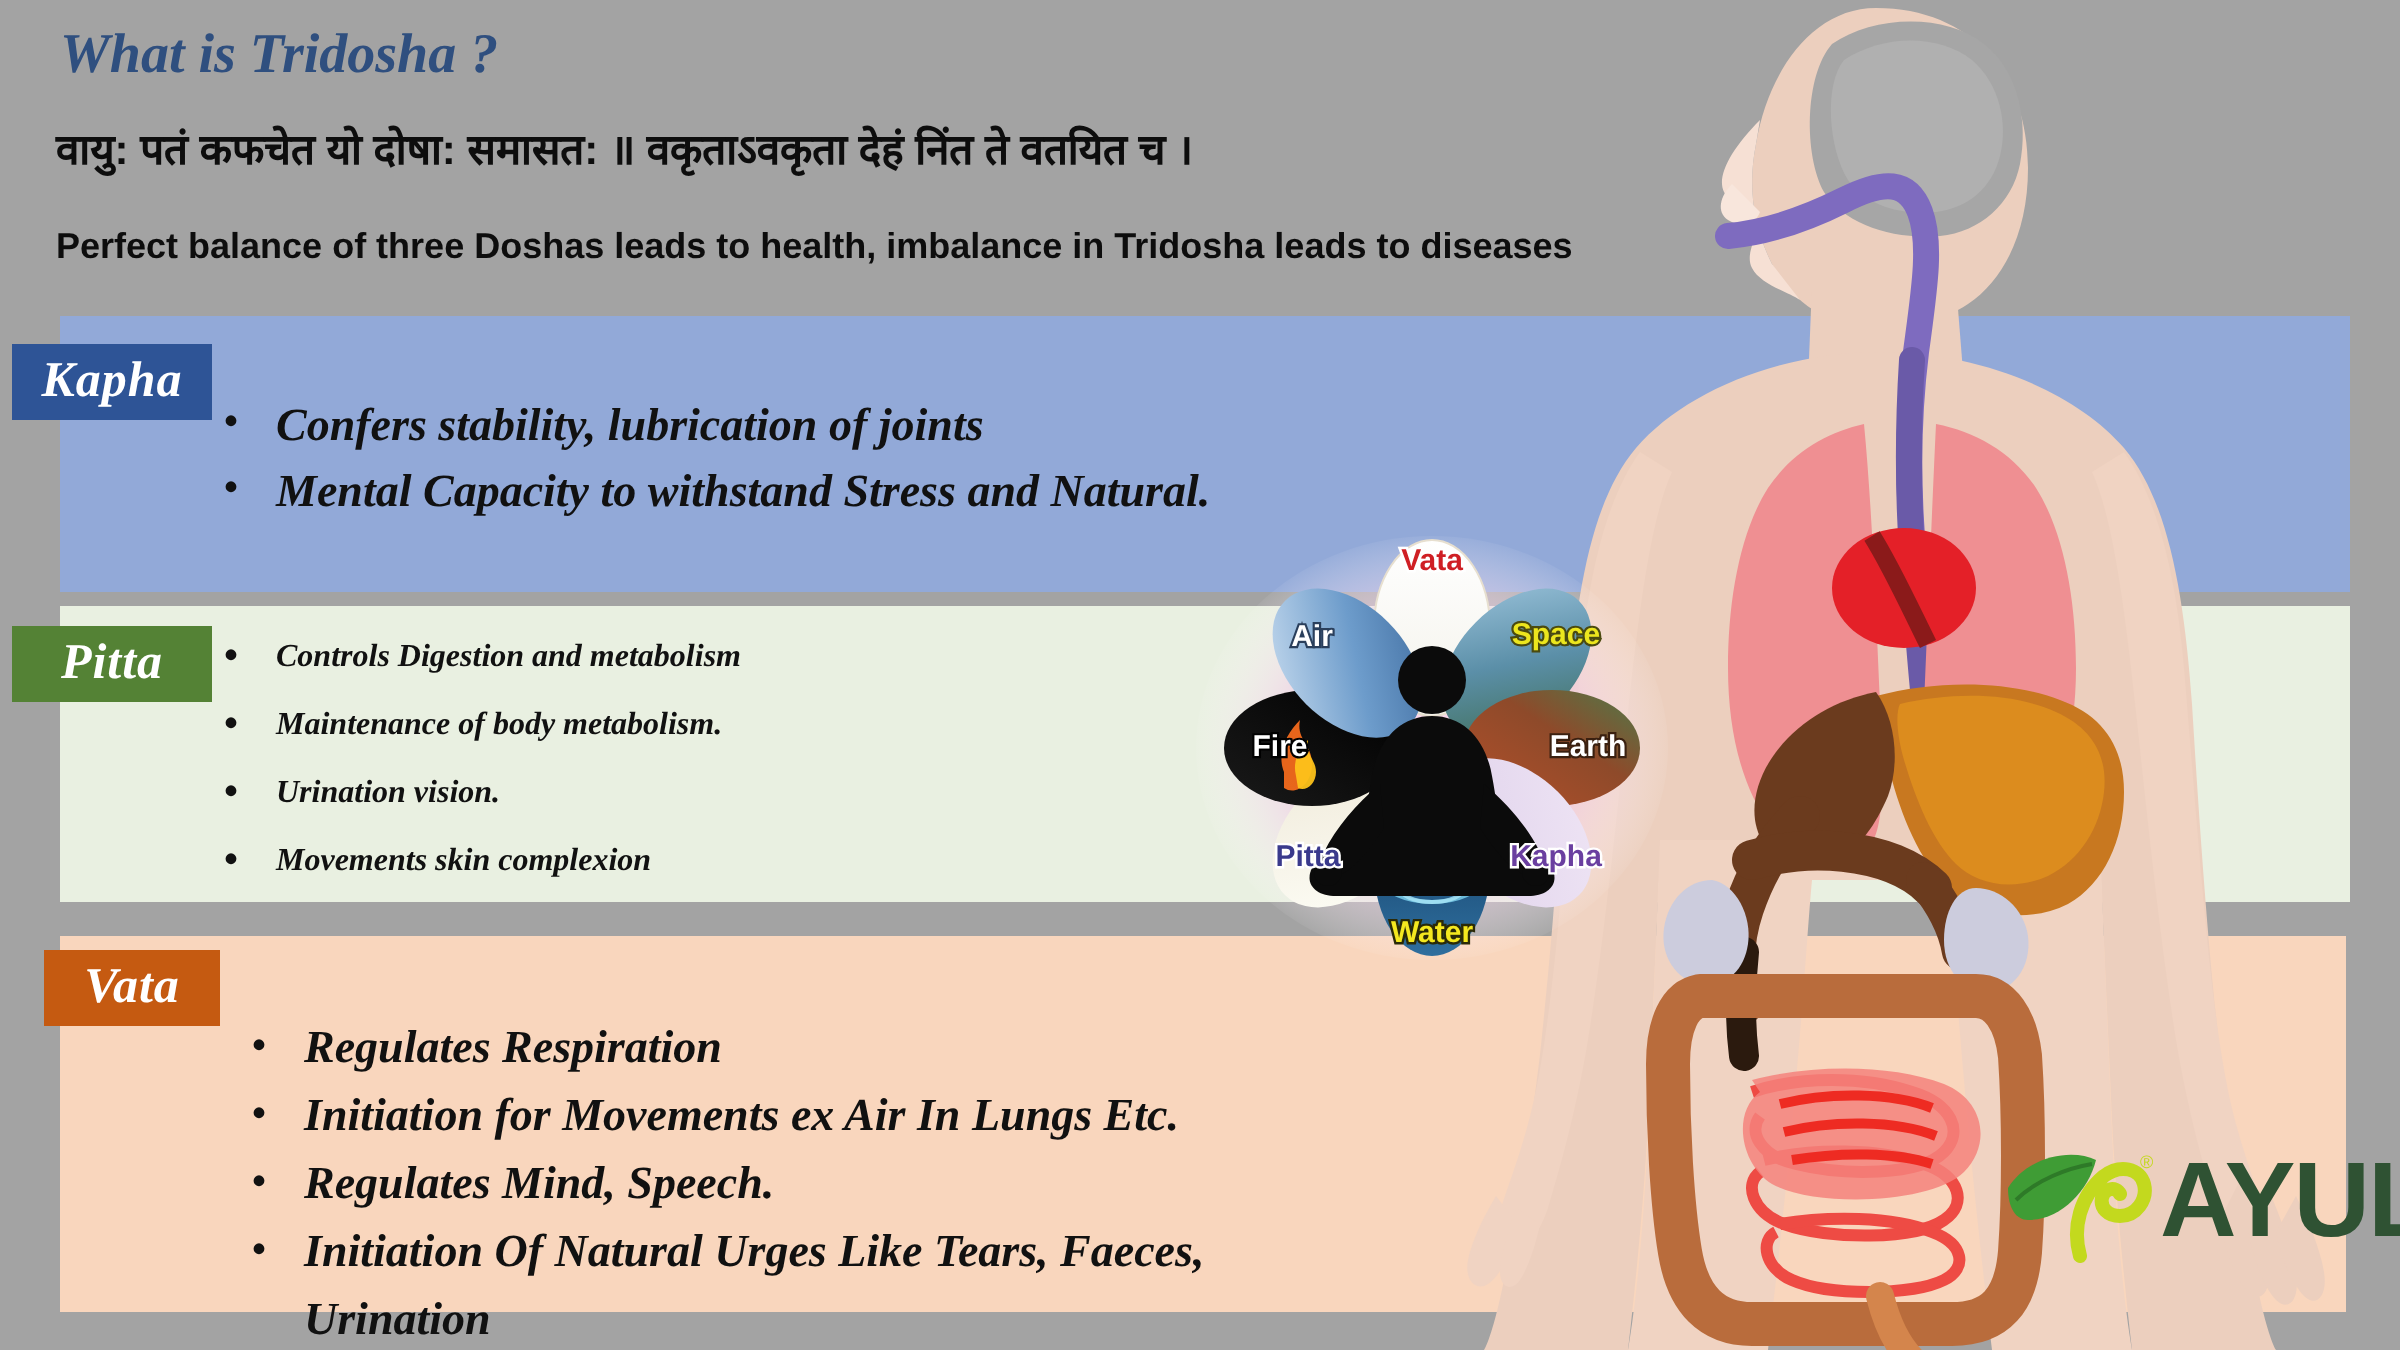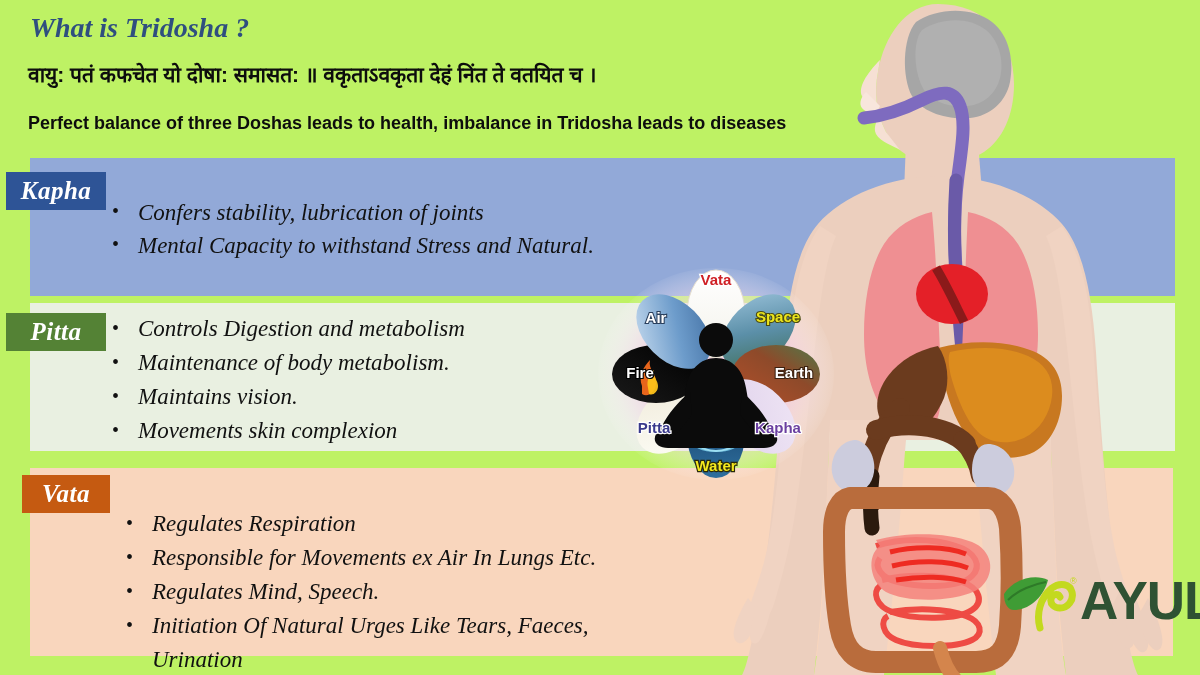--- a/index.html
+++ b/index.html
@@ -1,17 +1,17 @@
 <!DOCTYPE html>
 <html><head>
 <meta charset="utf-8">
 <style>
   html,body{margin:0;padding:0;background:#fff;}
   body{width:1200px;height:675px;overflow:hidden;font-family:"Liberation Sans",sans-serif;}
-  #slide{position:relative;width:1200px;height:675px;background:#bef264;overflow:hidden;}
+  #slide{position:relative;width:1200px;height:675px;background:#a3a3a3;overflow:hidden;}
 
   
   #bodyart{position:absolute;left:700px;top:0;width:500px;height:675px;z-index:3;pointer-events:none;}
 
   
   .band{position:absolute;z-index:1;}
   #band-kapha{left:30px;top:158px;width:1145px;height:138px;background:#92a9d8;}
   #band-pitta{left:30px;top:303px;width:1145px;height:148px;background:#e9f0e1;}
   #band-vata {left:30px;top:468px;width:1143px;height:188px;background:#f9d6bd;}
 
@@ -29,26 +29,26 @@
          font-size:28px;color:#2f4f7f;white-space:nowrap;}
   #shloka{position:absolute;left:28px;top:60px;z-index:6;
           font-family:"Liberation Sans",sans-serif;font-weight:700;font-size:21px;
           color:#0d0d0d;white-space:nowrap;}
   #subtitle{position:absolute;left:28px;top:113px;z-index:6;
             font-family:"Liberation Sans",sans-serif;font-weight:700;font-size:18px;
             color:#0d0d0d;white-space:nowrap;}
 
   
   .bullets{position:absolute;z-index:6;margin:0;padding:0;list-style:none;
-           font-family:"Liberation Serif",serif;font-style:italic;font-weight:400;
+           font-family:"Liberation Serif",serif;font-style:italic;font-weight:700;
            color:#111111;}
   .bullets li{position:relative;padding-left:30px;white-space:pre-line;}
   .bullets li:before{content:"\2022";position:absolute;left:4px;top:-1px;font-style:normal;font-size:20px;}
   #list-kapha{left:108px;top:196px;font-size:23px;line-height:33px;}
-  #list-pitta{left:108px;top:312px;font-size:23px;line-height:34px;}
+  #list-pitta{left:108px;top:312px;font-size:16px;line-height:34px;}
   #list-vata {left:122px;top:507px;font-size:23px;line-height:34px;}
 
   
   #flower{position:absolute;left:598px;top:268px;width:236px;height:212px;z-index:5;}
 
   
   #logo{position:absolute;left:1000px;top:568px;z-index:7;display:flex;align-items:center;}
   #logo-word{font-family:"Liberation Sans",sans-serif;font-weight:700;font-size:53px;
              letter-spacing:-1px;color:#2f5233;line-height:1;}
 </style>
@@ -206,27 +206,27 @@
   <div class="chip" id="chip-vata">Vata</div>
 
   <ul class="bullets" id="list-kapha">
     <li>Confers stability, lubrication of joints</li>
     <li>Mental Capacity to withstand Stress and Natural.</li>
   </ul>
 
   <ul class="bullets" id="list-pitta">
     <li>Controls Digestion and metabolism</li>
     <li>Maintenance of body metabolism.</li>
-    <li>Maintains vision.</li>
+    <li>Urination vision.</li>
     <li>Movements skin complexion</li>
   </ul>
 
   <ul class="bullets" id="list-vata">
     <li>Regulates Respiration</li>
-    <li>Responsible for Movements ex Air In Lungs Etc.</li>
+    <li>Initiation for Movements ex Air In Lungs Etc.</li>
     <li>Regulates Mind, Speech.</li>
     <li>Initiation Of Natural Urges Like Tears, Faeces,
 Urination</li>
   </ul>
 
   <svg id="flower" viewBox="0 0 236 212">
     <defs>
       <radialGradient id="glowBg" cx="50%" cy="50%" r="52%">
         <stop offset="0%" stop-color="#ffd9ef" stop-opacity="0.95"></stop>
         <stop offset="55%" stop-color="#f0c6e4" stop-opacity="0.75"></stop>

